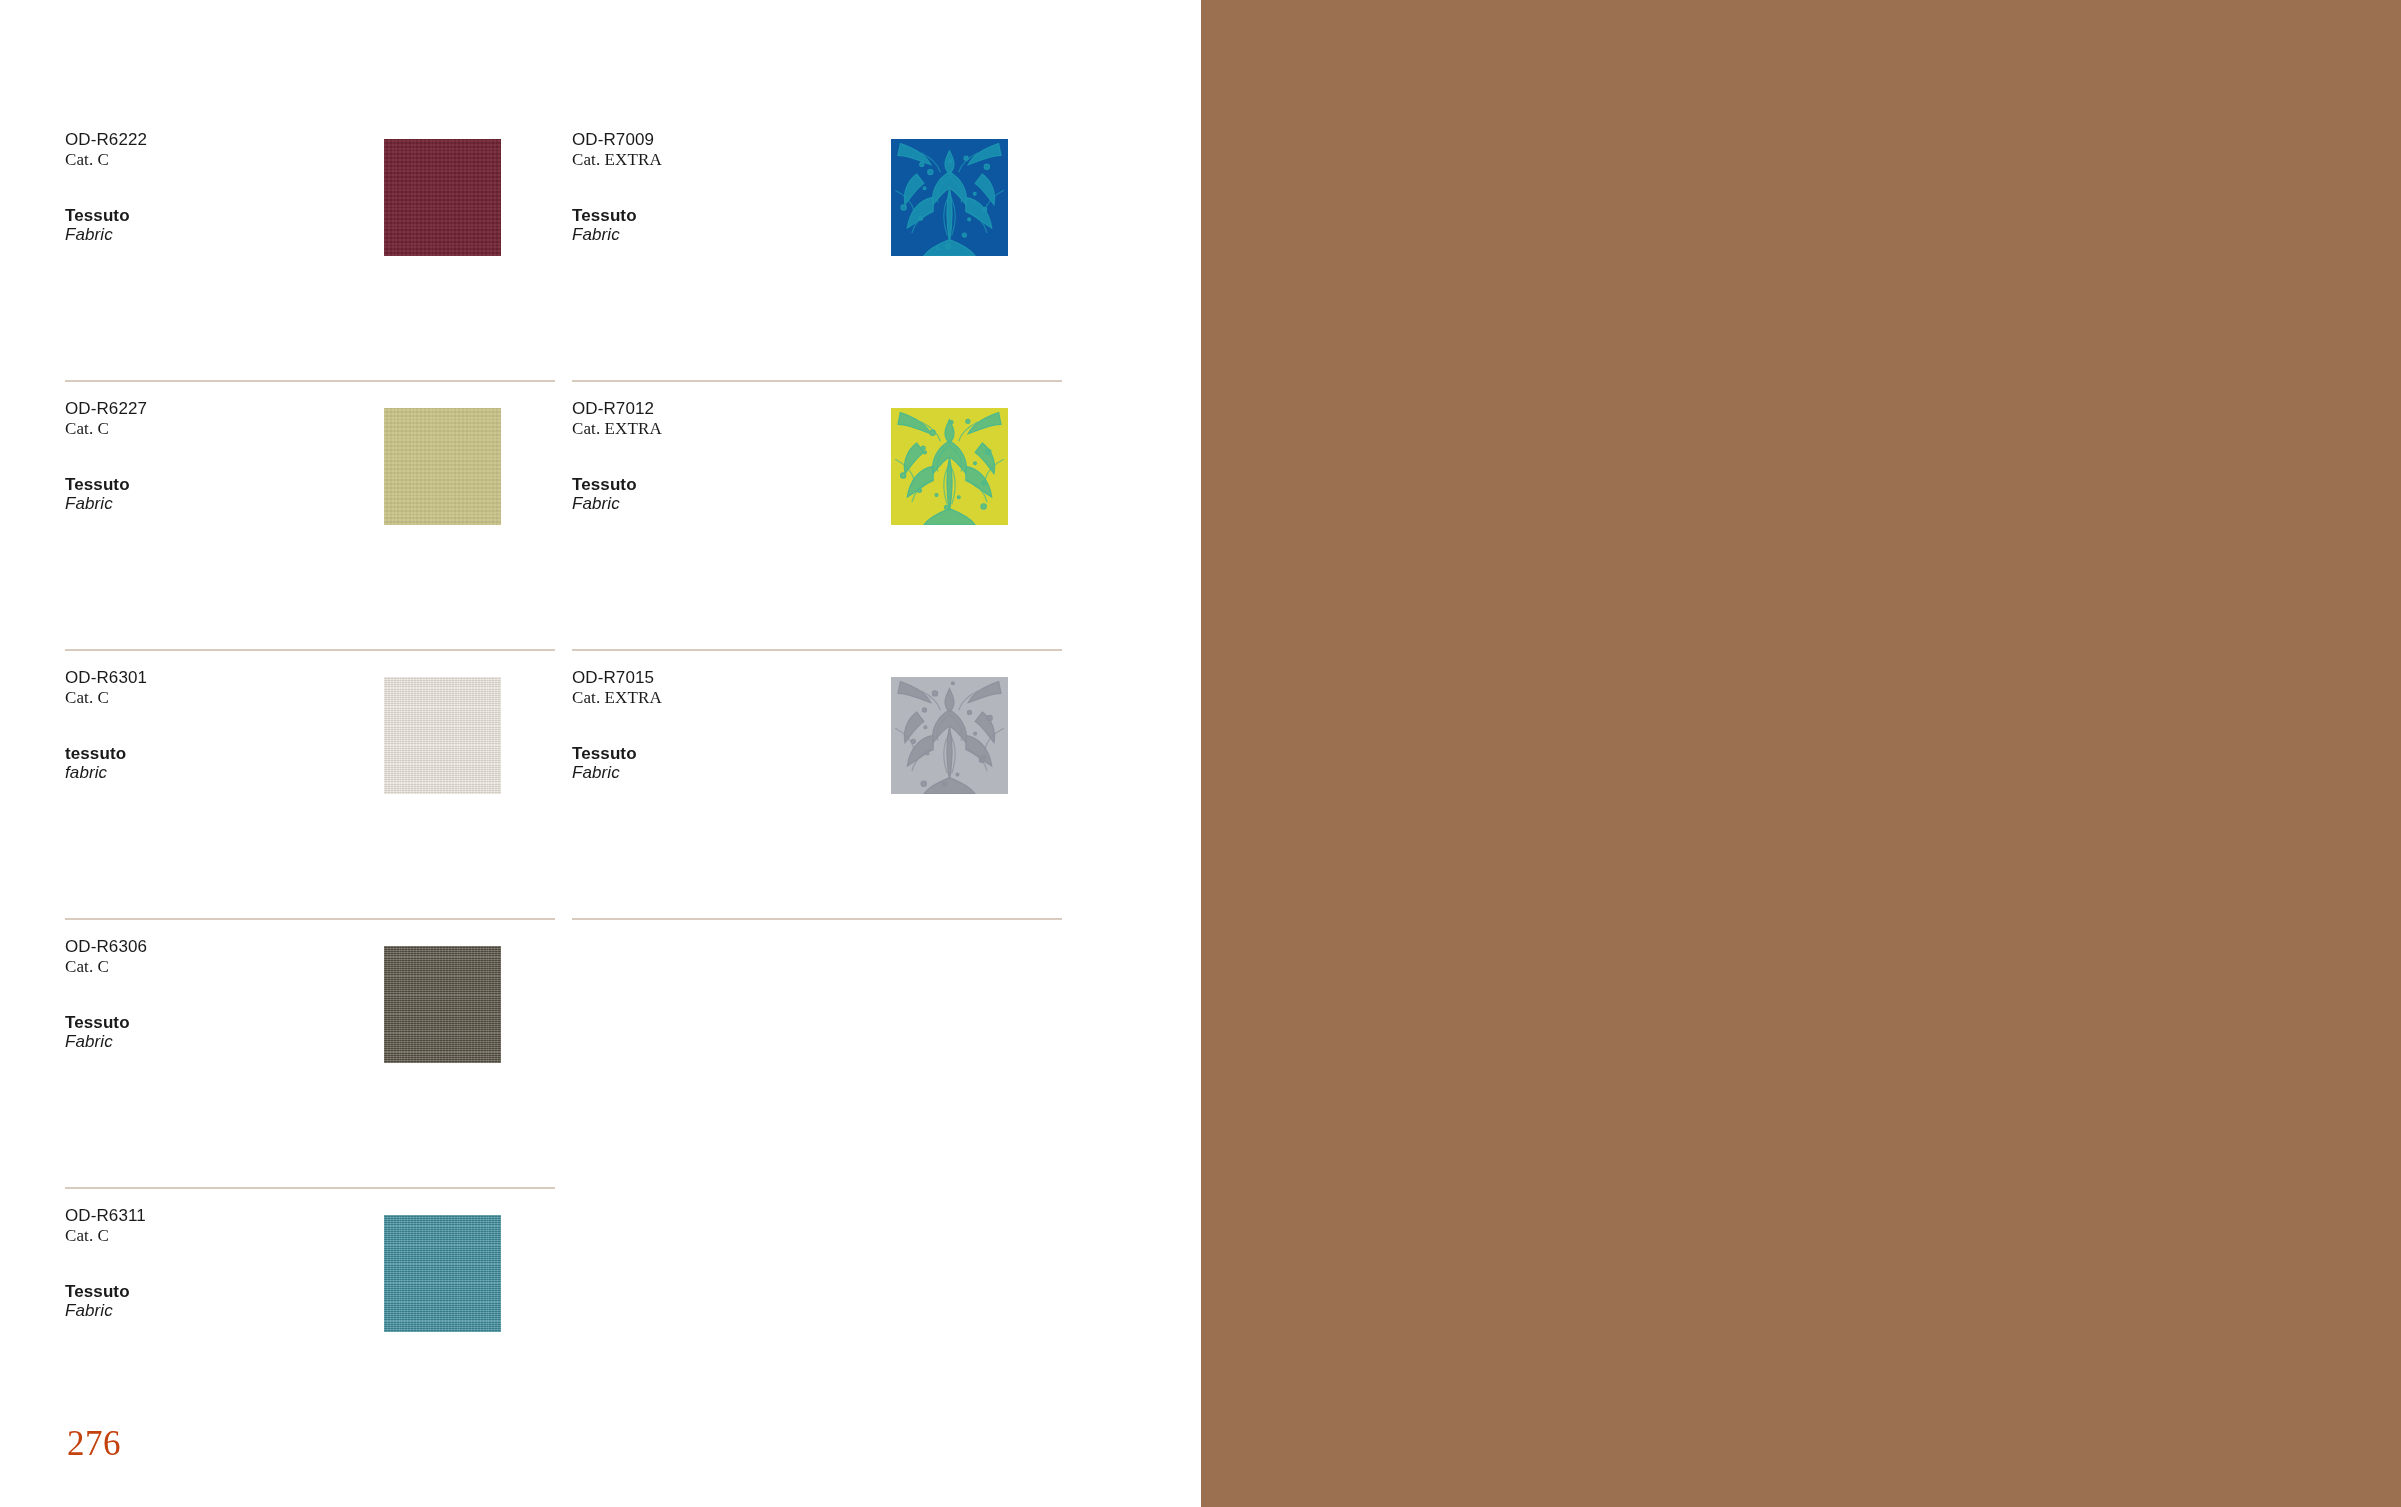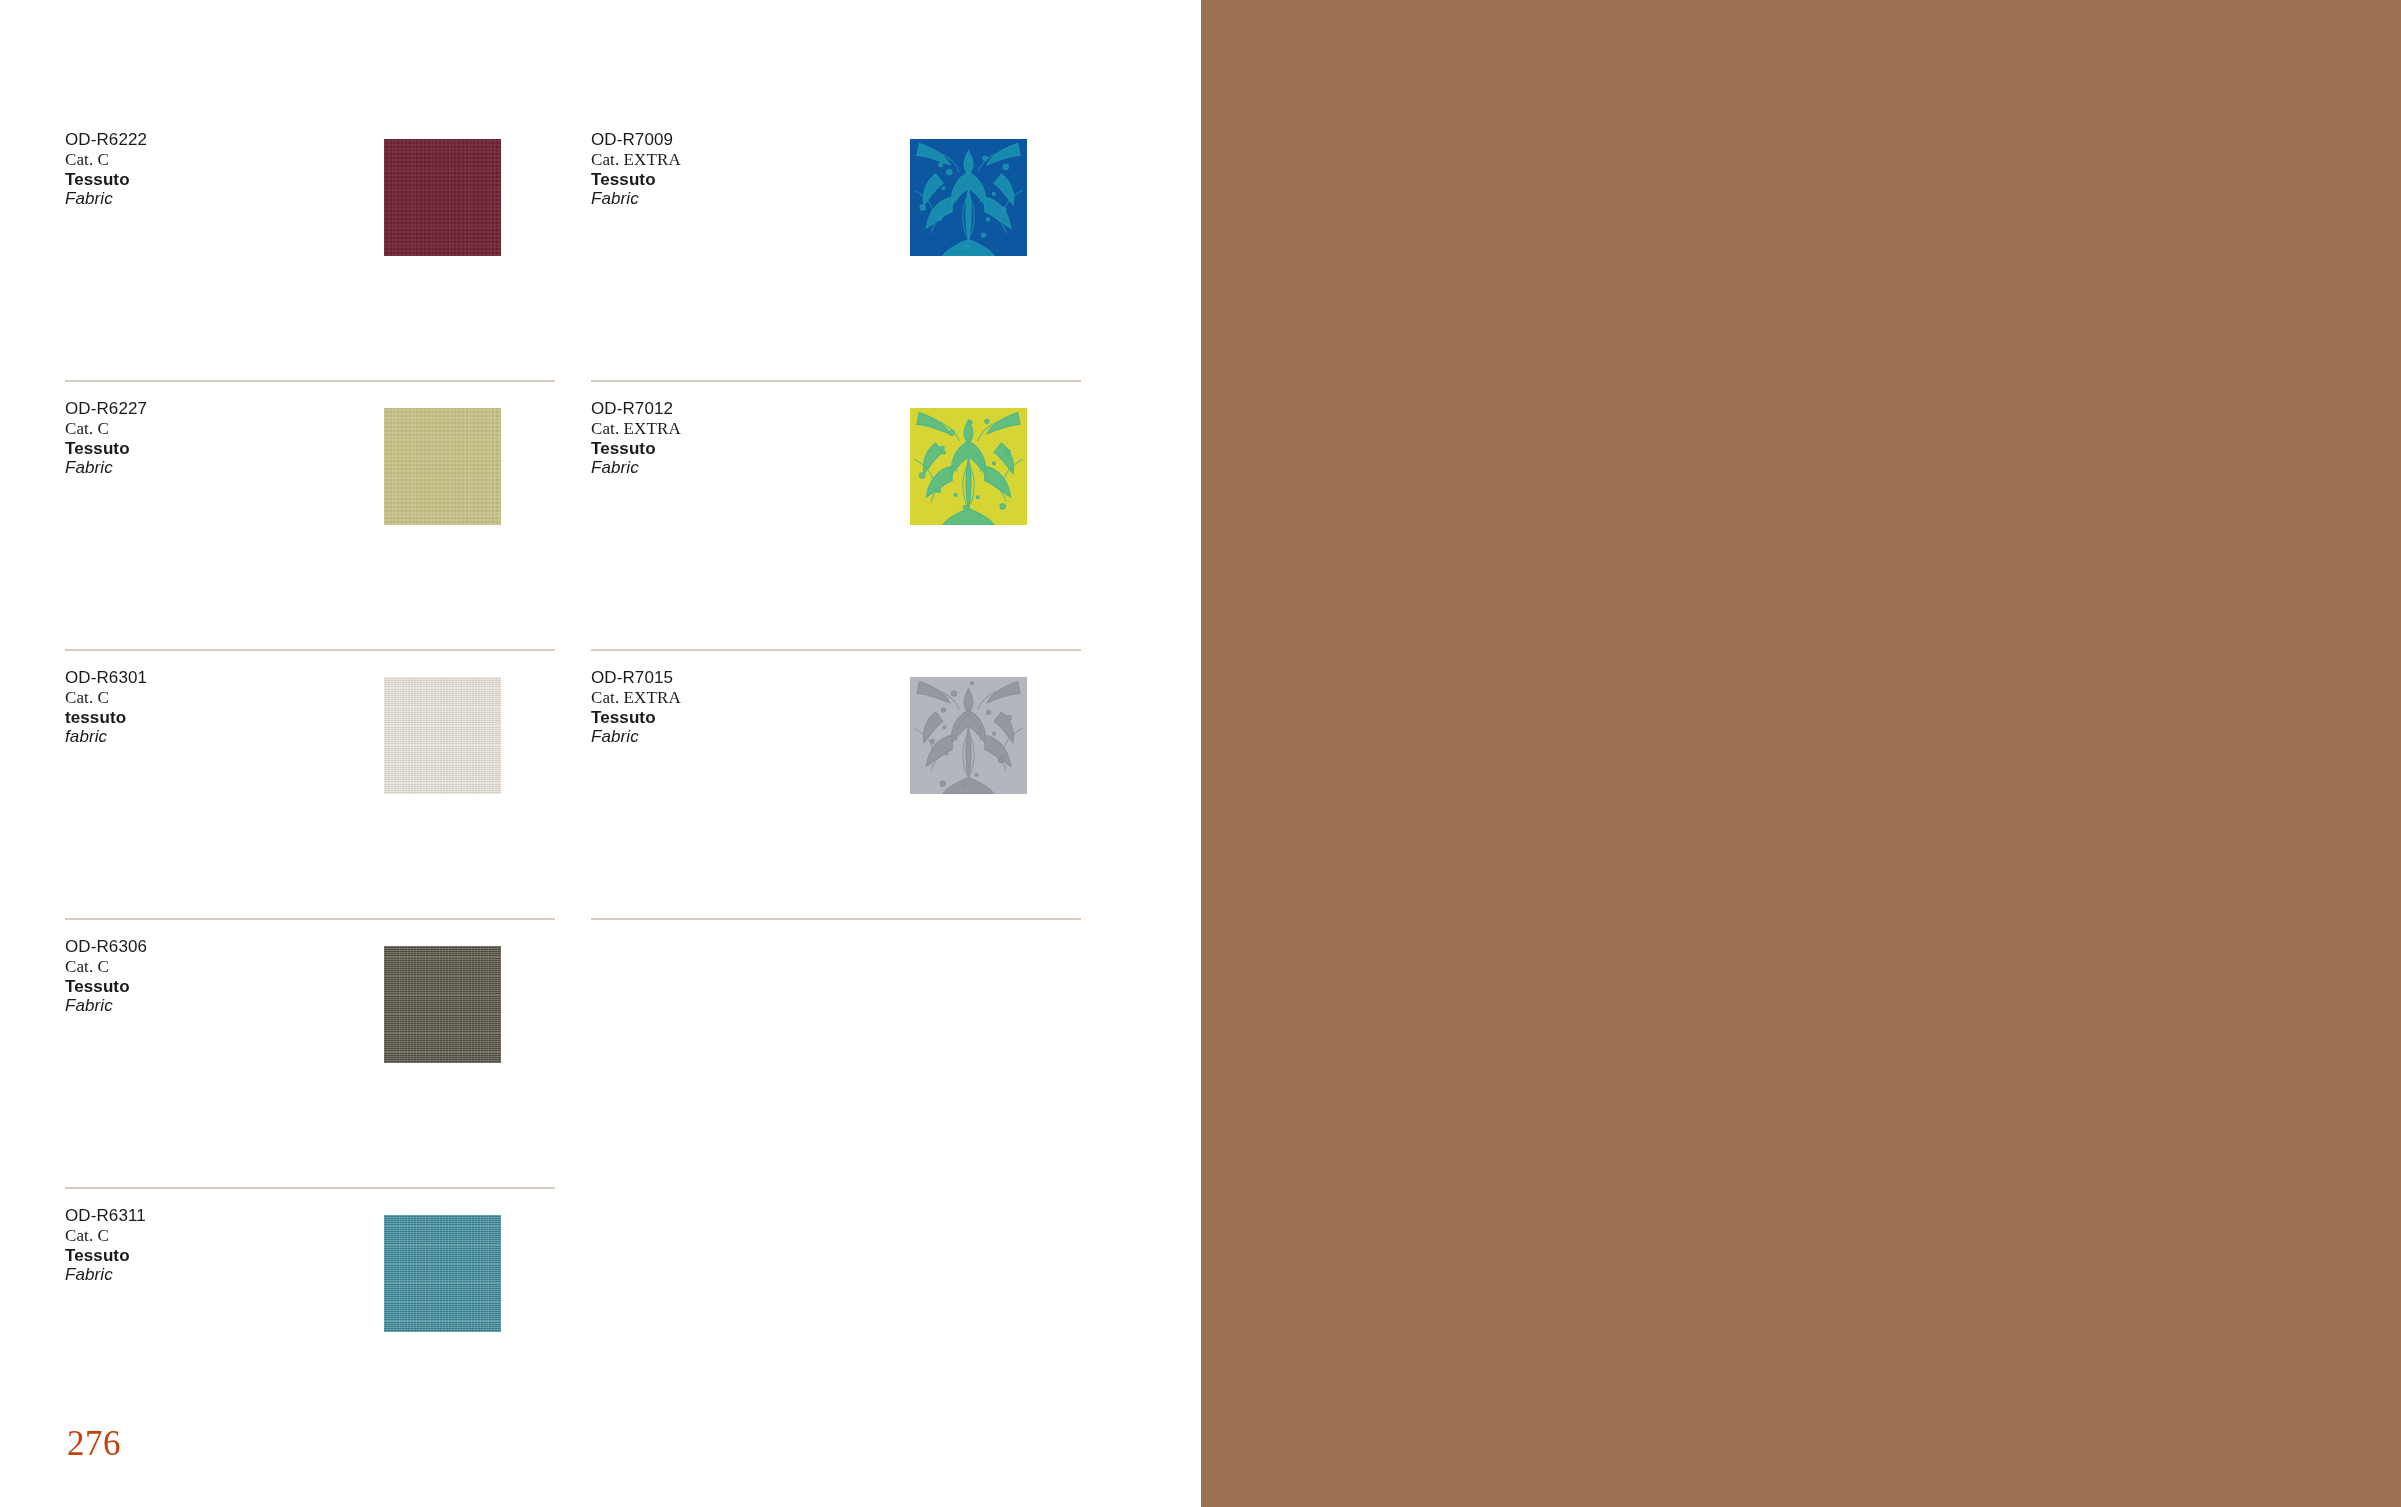--- a/index.html
+++ b/index.html
@@ -54,21 +54,21 @@
     height: 269px;
   }
 
   .cell {
     position: absolute;
     top: 0;
     width: 490px;
     height: 269px;
   }
   .cell.col-left  { left: 0; }
-  .cell.col-right { left: 526px; }
+  .cell.col-right { left: 507px; }
 
   
   .rule {
     position: absolute;
     left: 0;
     bottom: 0;
     width: 490px;
     height: 1.9px;
     background: #d8cabd;
   }
@@ -82,21 +82,21 @@
   }
   .labels div {
     font-size: 17px;
     line-height: 19.7px;
     color: #1a1a1a;
     letter-spacing: 0.1px;
     white-space: nowrap;
   }
   .code { font-weight: 400; }
   .cat  { font-weight: 400; font-family: Liberation Serif, serif; }
-  .it   { font-weight: 700; }
+  .it   { font-weight: 700; margin-top: 36px; }
   .en   { font-weight: 400; font-style: italic; }
 
   
   .swatch {
     position: absolute;
     left: 319px;
     top: 26px;
     width: 117px;
     height: 117px;
     background-repeat: repeat;

